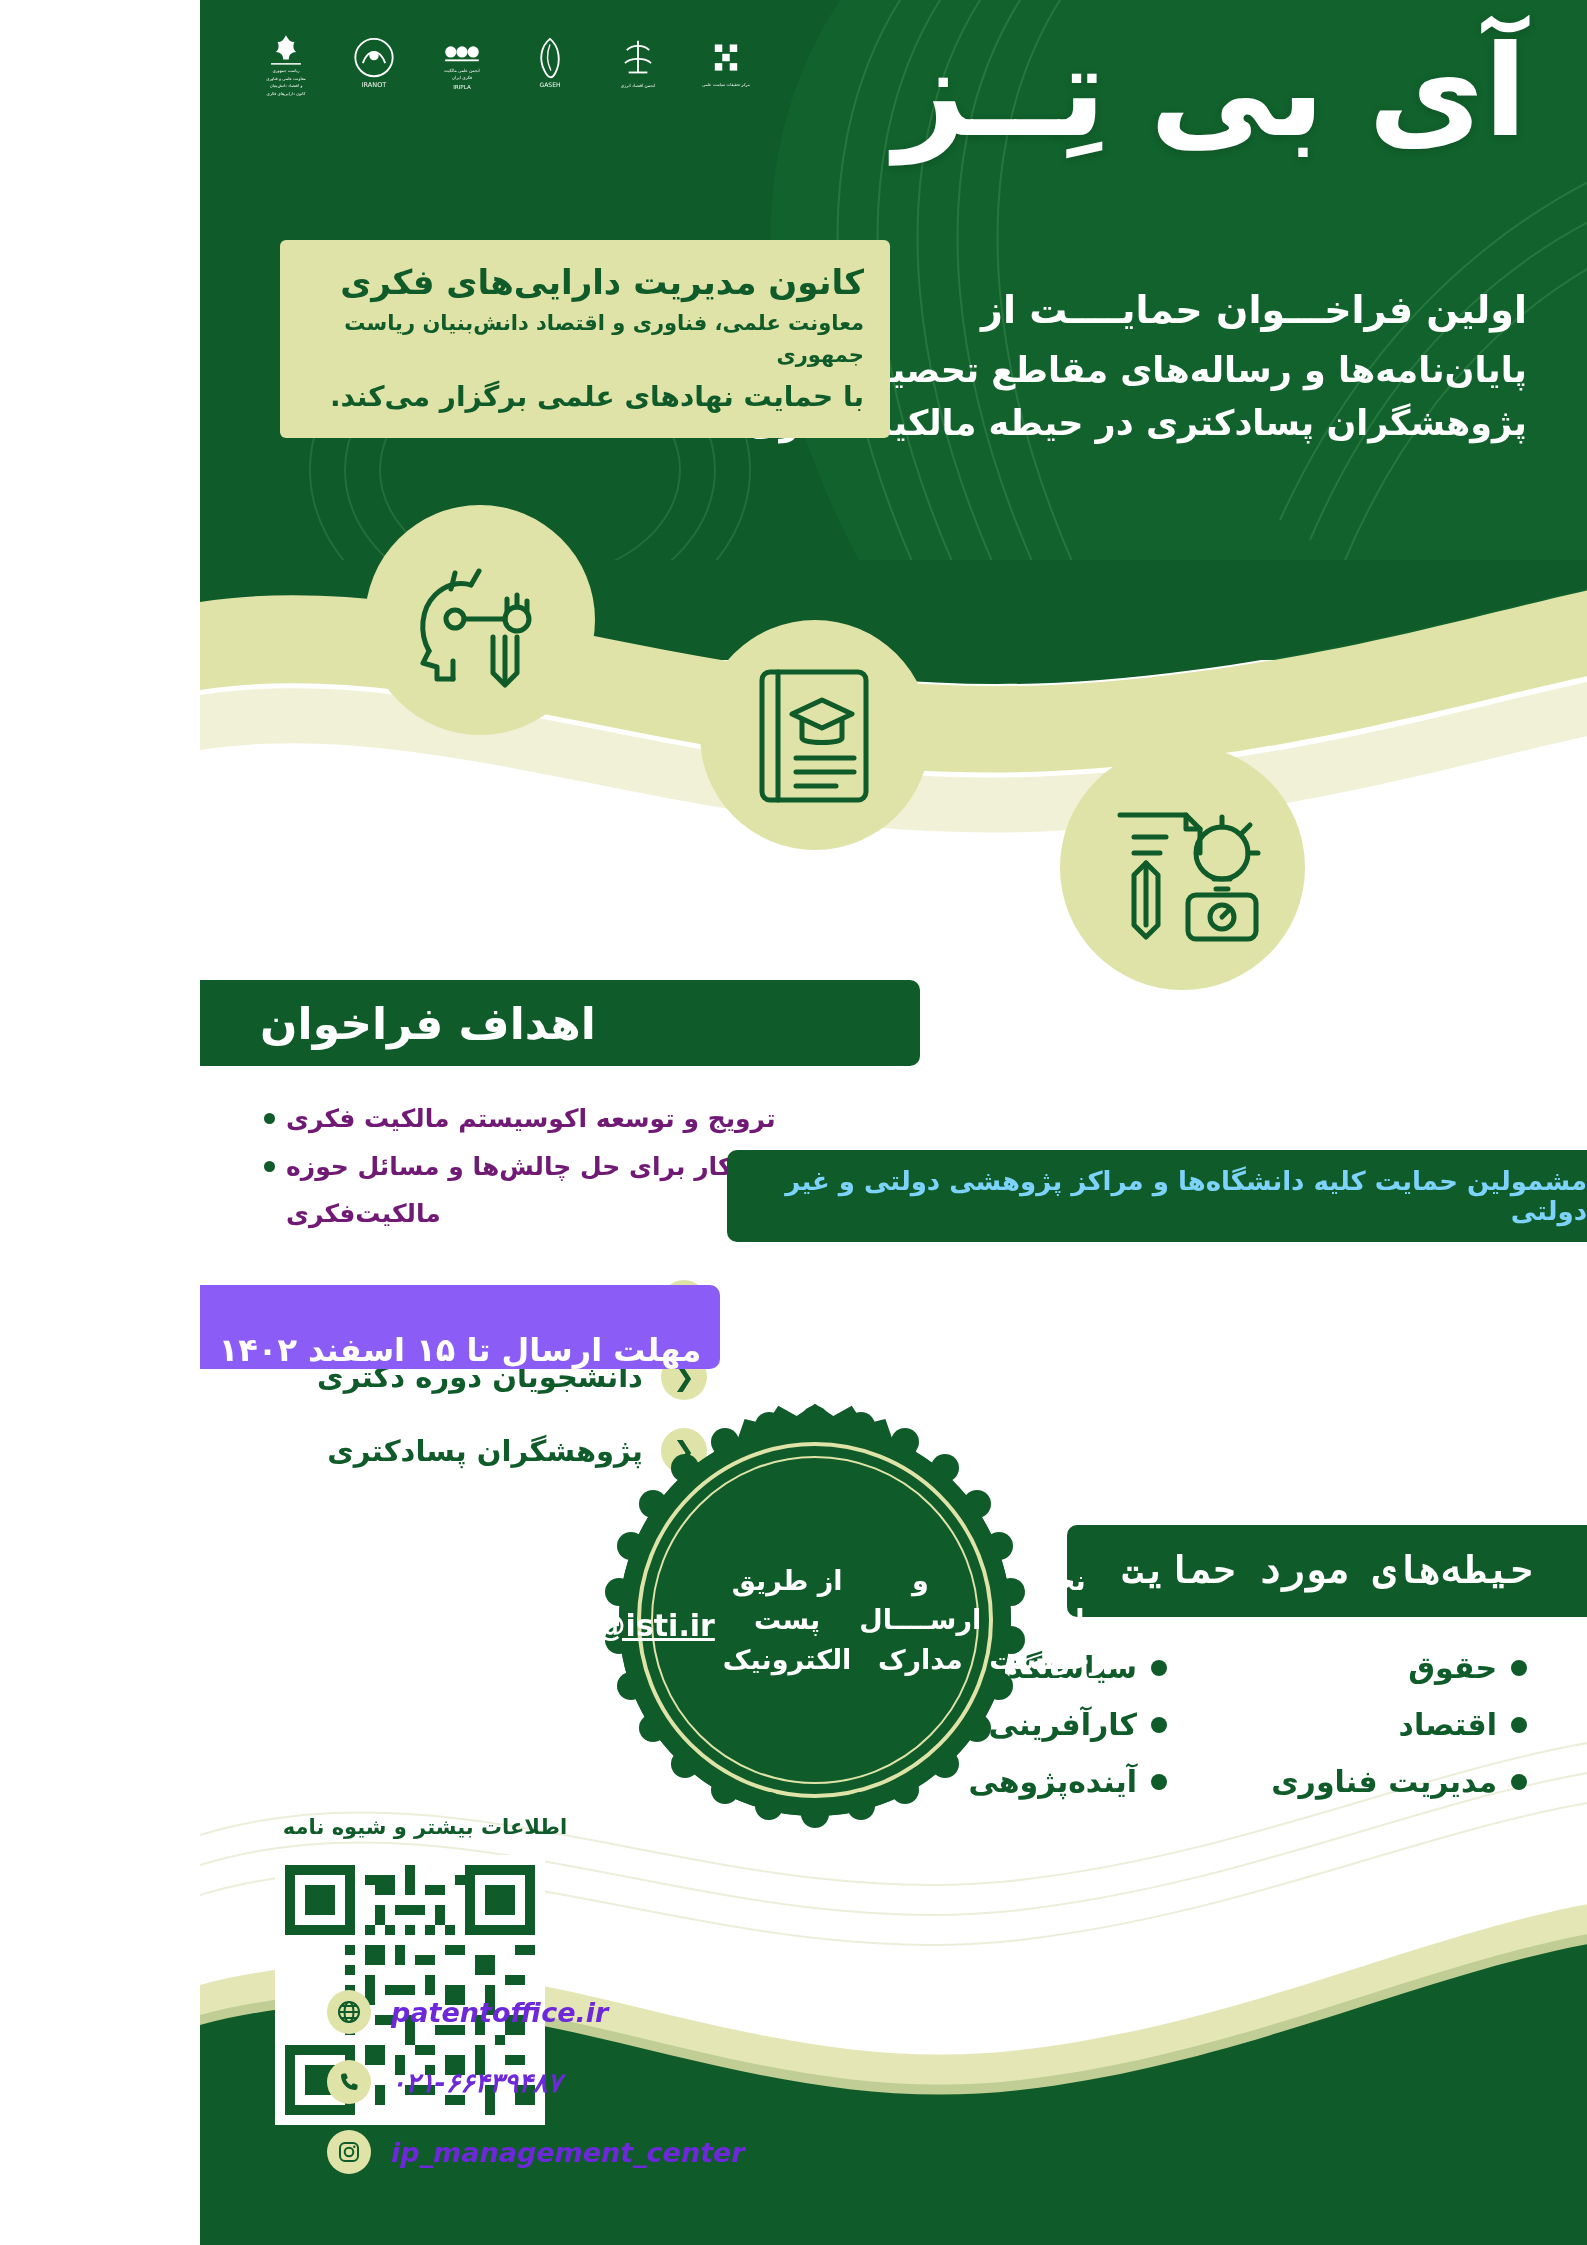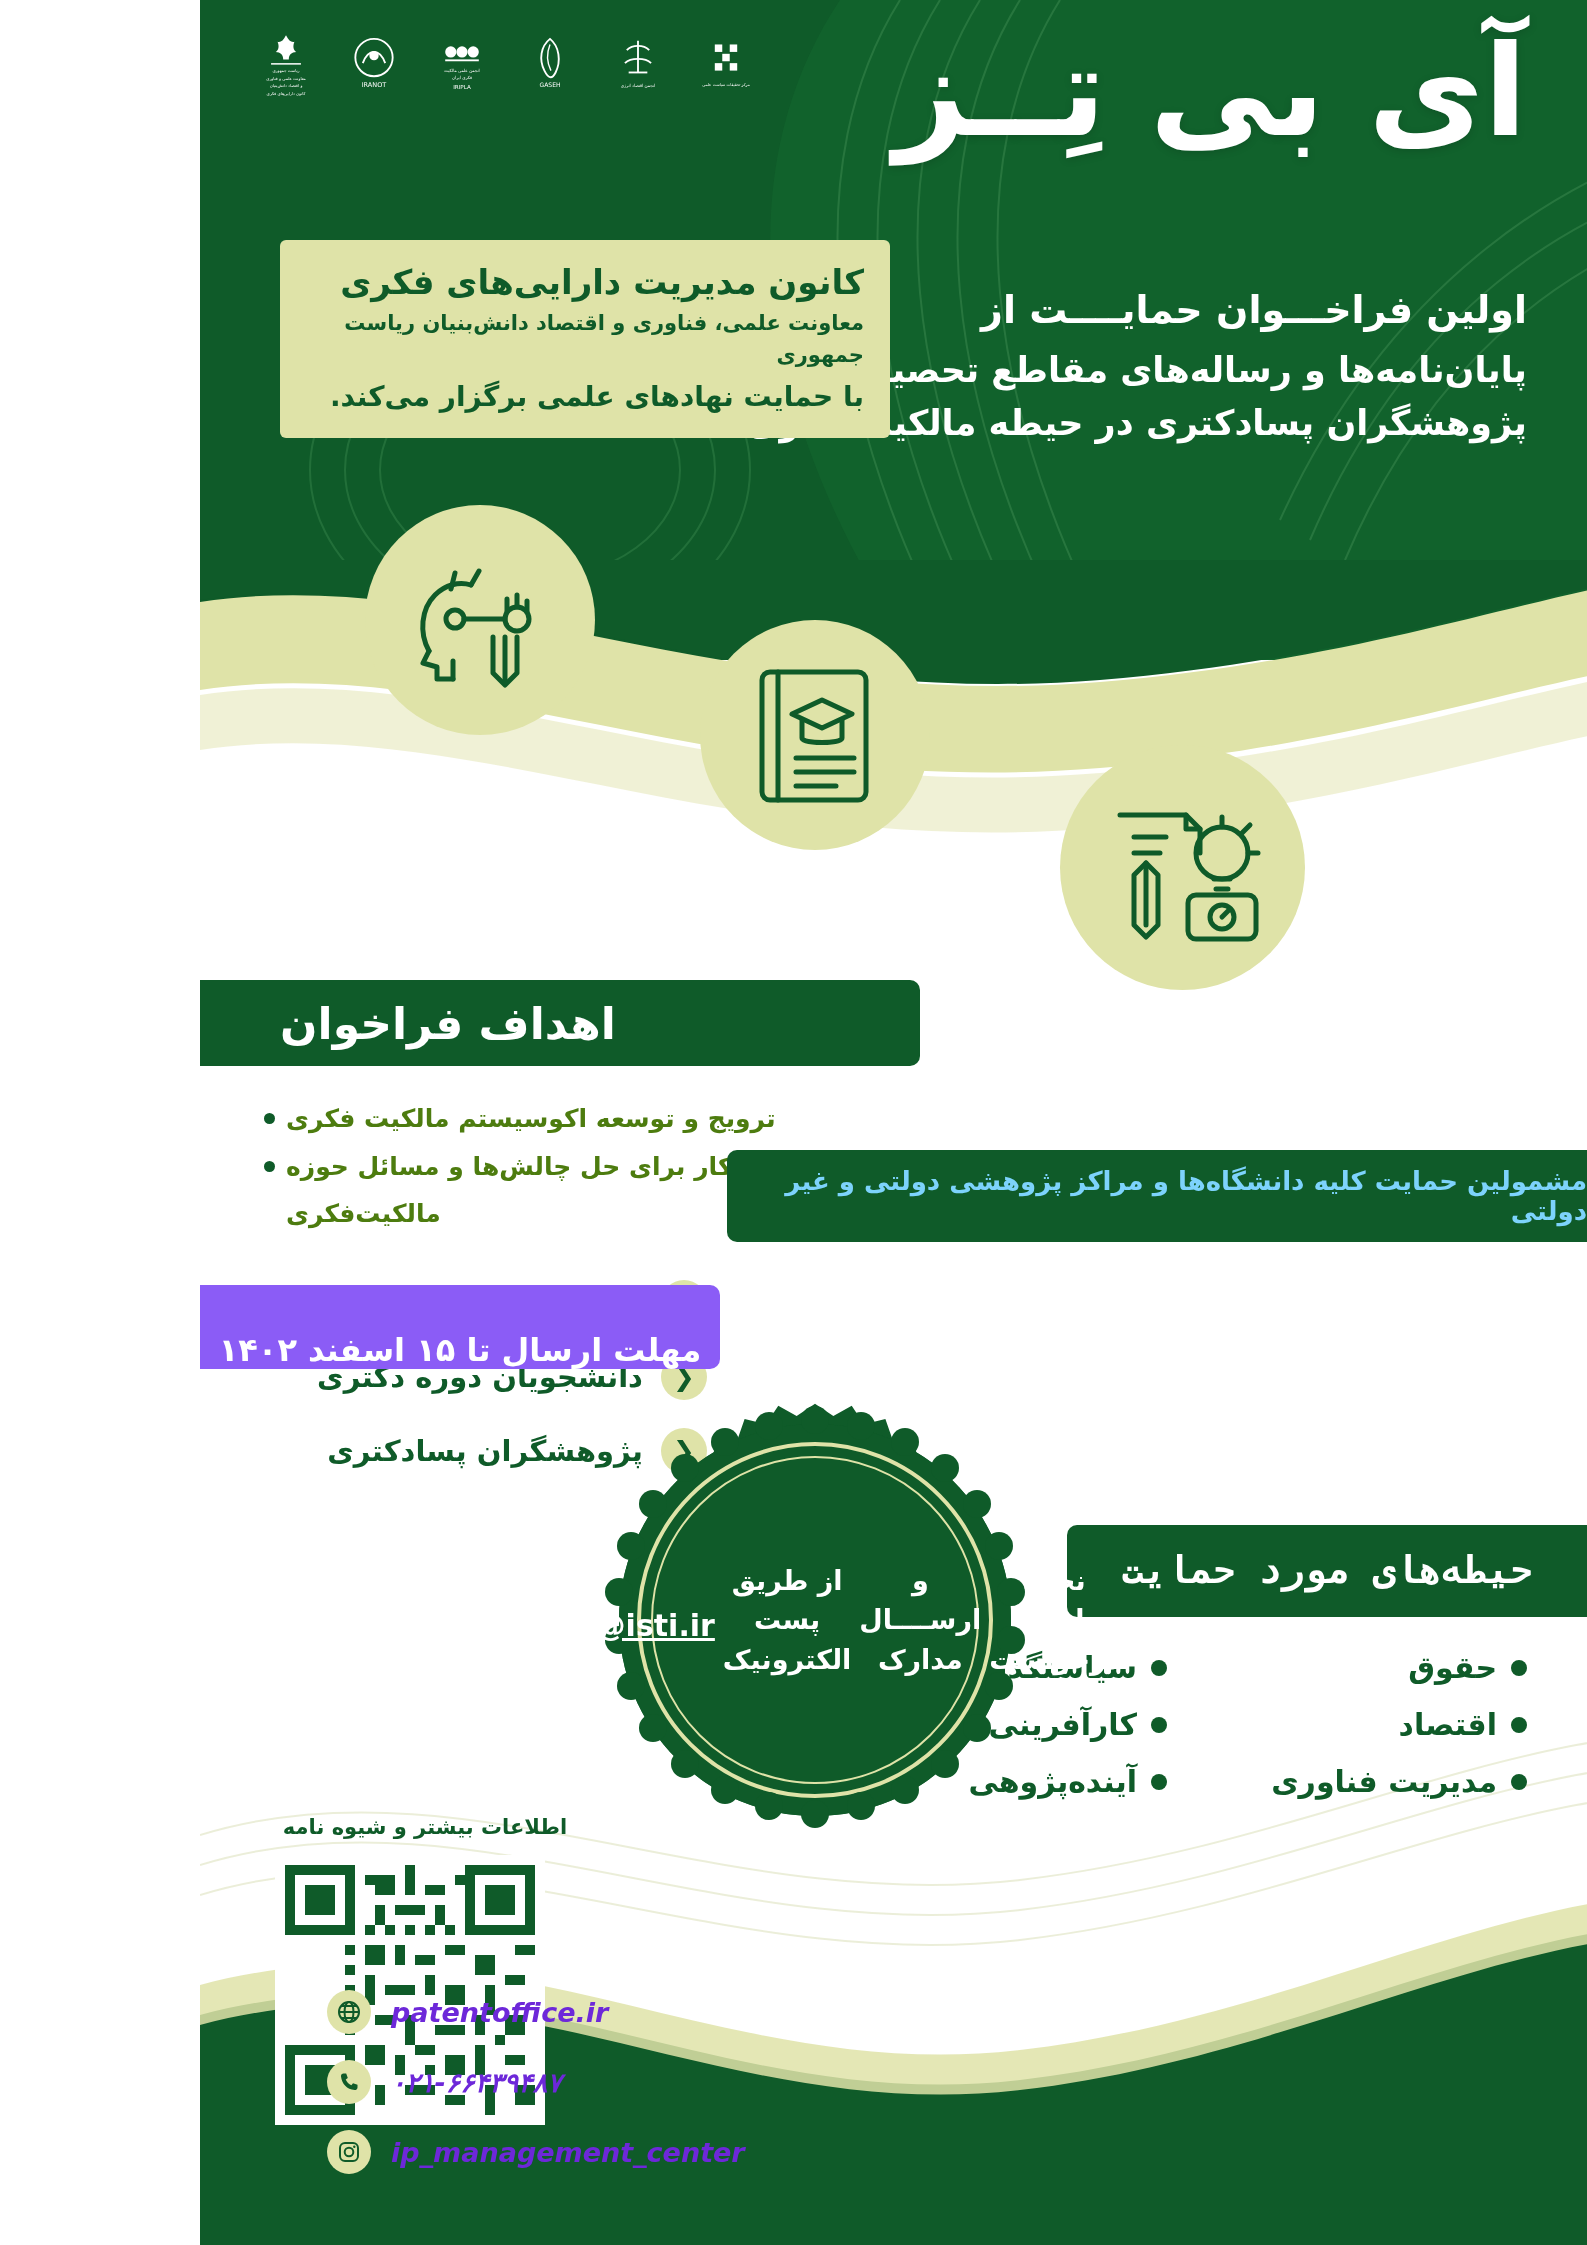--- a/index.html
+++ b/index.html
@@ -114,33 +114,33 @@
 
   
   .goals-header {
     position: absolute;
     left: 0; top: 980px;
     width: 720px;
     height: 86px;
     background: #0f5b29;
     border-radius: 0 10px 10px 0;
     display: flex; align-items: center; justify-content: flex-start;
-    padding-right: 0; padding-left: 80px;
+    padding-right: 0; padding-left: 60px;
     direction: rtl;
   }
   .goals-header span {
     color: #ffffff; font-size: 44px; font-weight: bold;
     width: 100%; text-align: left;
   }
   .goals-list {
     position: absolute;
     left: 60px; top: 1095px;
     width: 680px;
     direction: rtl; text-align: left;
-    color: #4d7c0f;
+    color: #701a75;
   }
   .goals-list li {
     list-style: none;
     font-size: 25px; font-weight: bold;
     line-height: 1.9;
     position: relative;
     padding-left: 26px;
   }
   .goals-list li::after {
     content: "";

